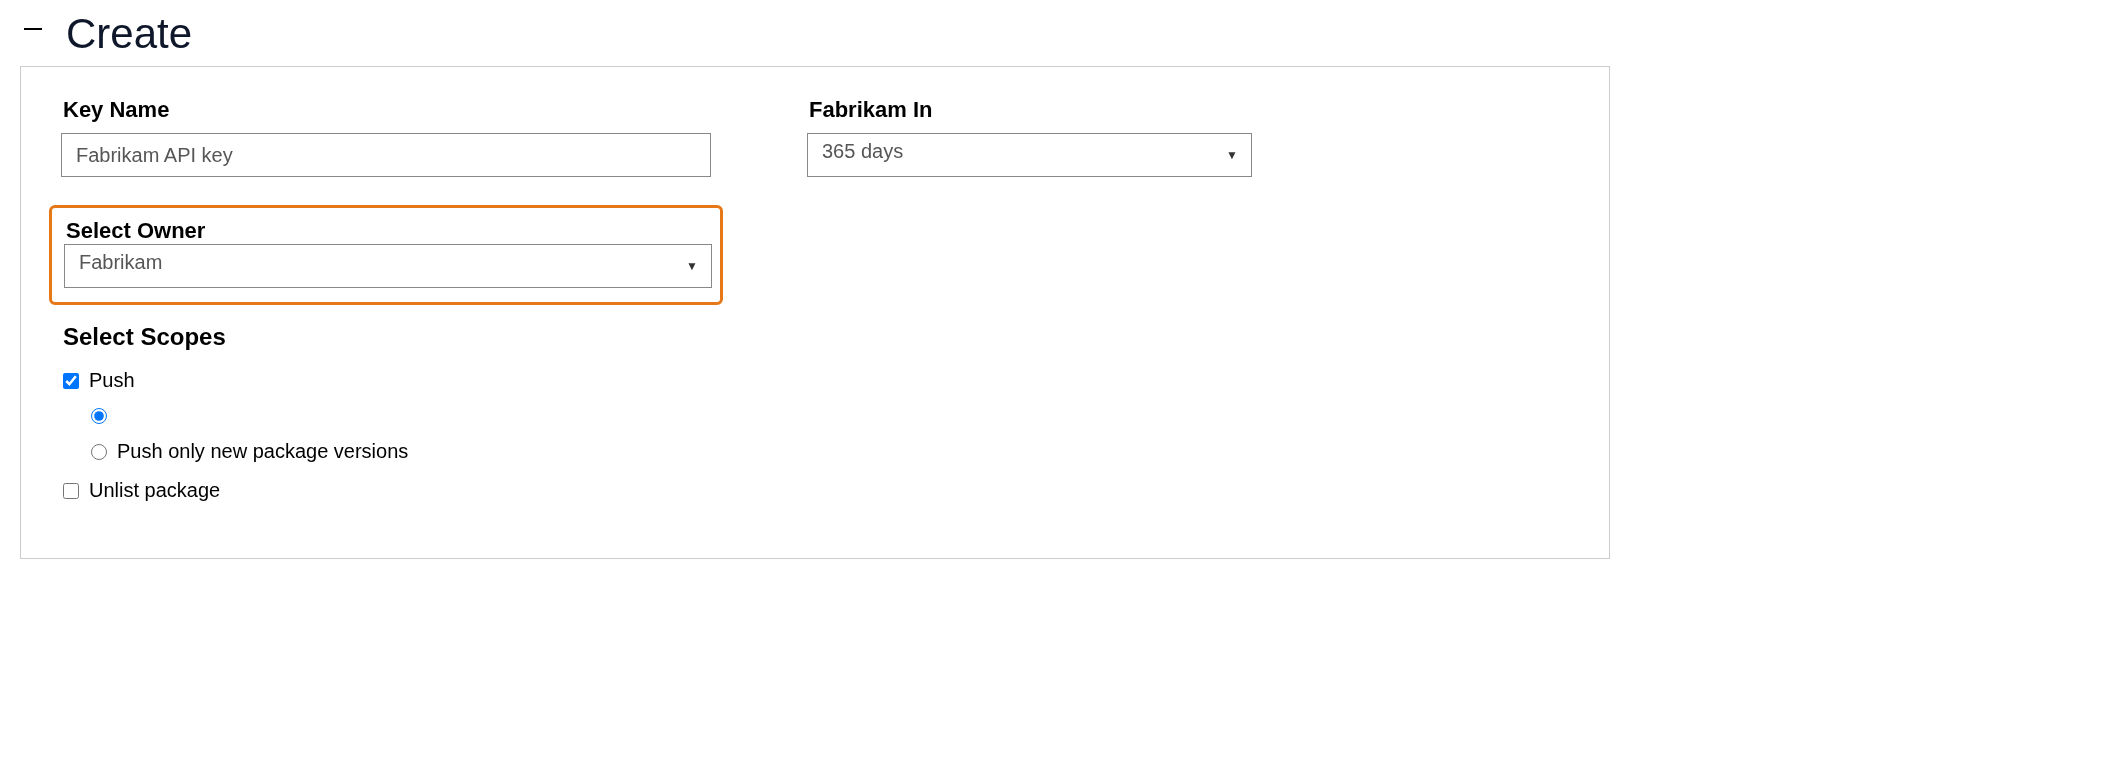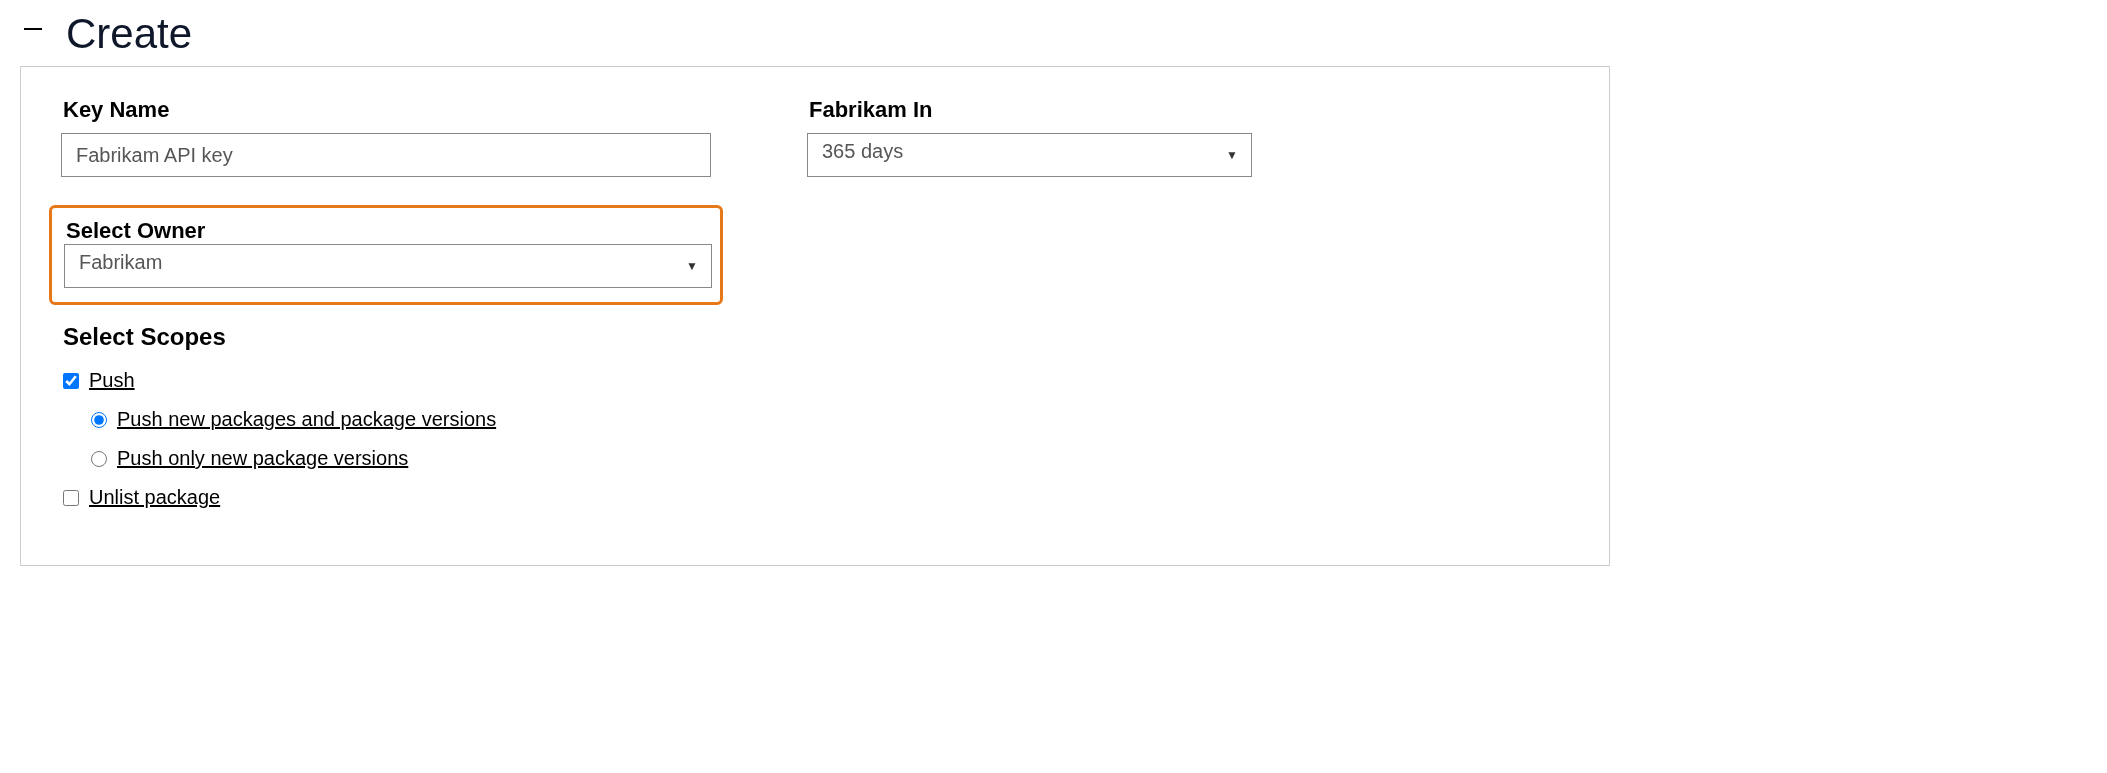--- a/index.html
+++ b/index.html
@@ -131,21 +131,20 @@
       color: #000;
       margin-bottom: 18px;
       padding-left: 2px;
     }
     .scope-row {
       display: flex;
       align-items: center;
       gap: 10px;
       margin-bottom: 16px;
       padding-left: 2px;
-      text-decoration: underline;
     }
     .scope-row-nested {
       padding-left: 30px;
     }
     .scope-label {
       font-size: 20px;
       color: #000;
     }
     input[type="checkbox"] {
       width: 16px;
@@ -201,21 +200,20 @@
 
     <h2 class="scopes-title">Select Scopes</h2>
 
     <div class="scope-row">
       <input type="checkbox" checked="" style="">
       <span class="scope-label">Push</span>
     </div>
 
     <div class="scope-row scope-row-nested">
       <input type="radio" name="push-option" checked="" style="">
-      <span class="scope-label">Push new packages and package versions</span>
     </div>
 
     <div class="scope-row scope-row-nested">
       <input type="radio" name="push-option" style="">
       <span class="scope-label">Push only new package versions</span>
     </div>
 
     <div class="scope-row">
       <input type="checkbox" style="">
       <span class="scope-label">Unlist package</span>

